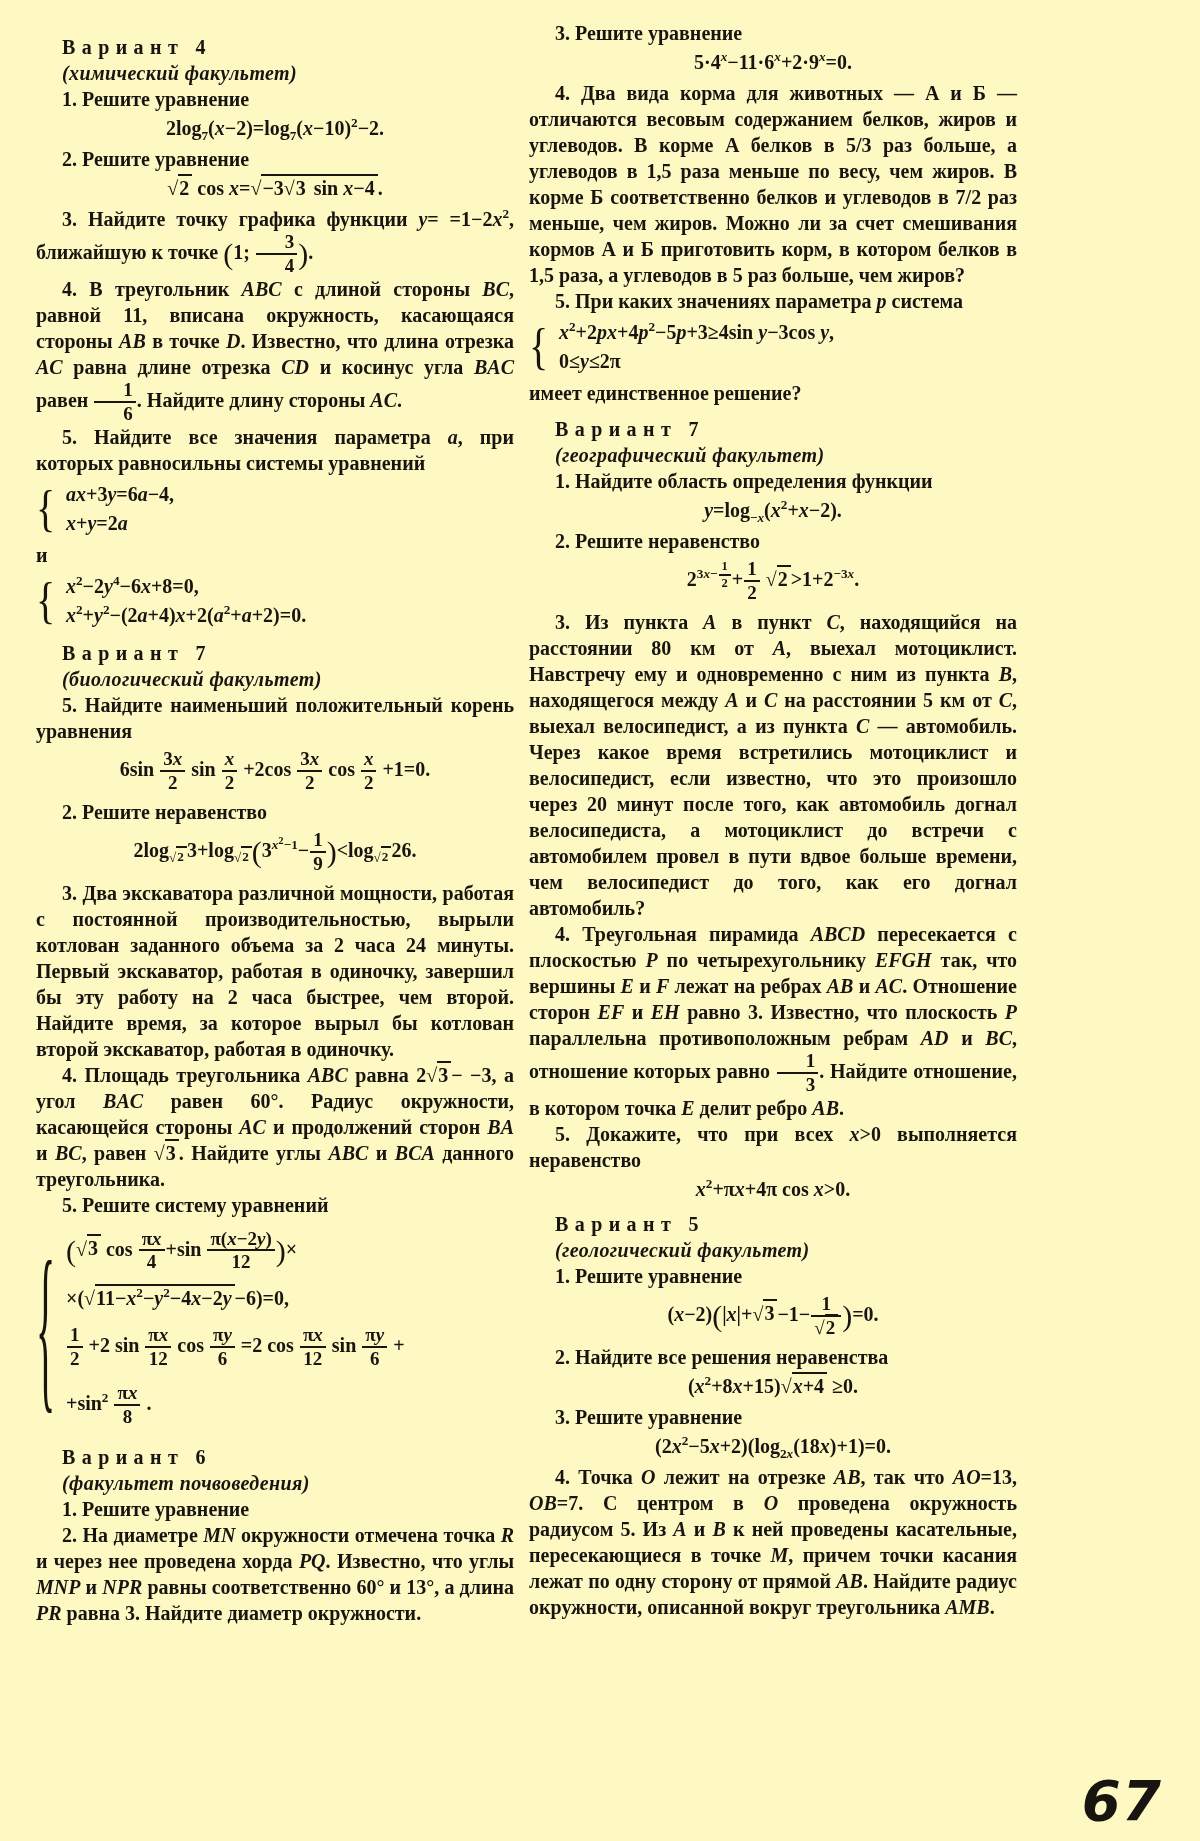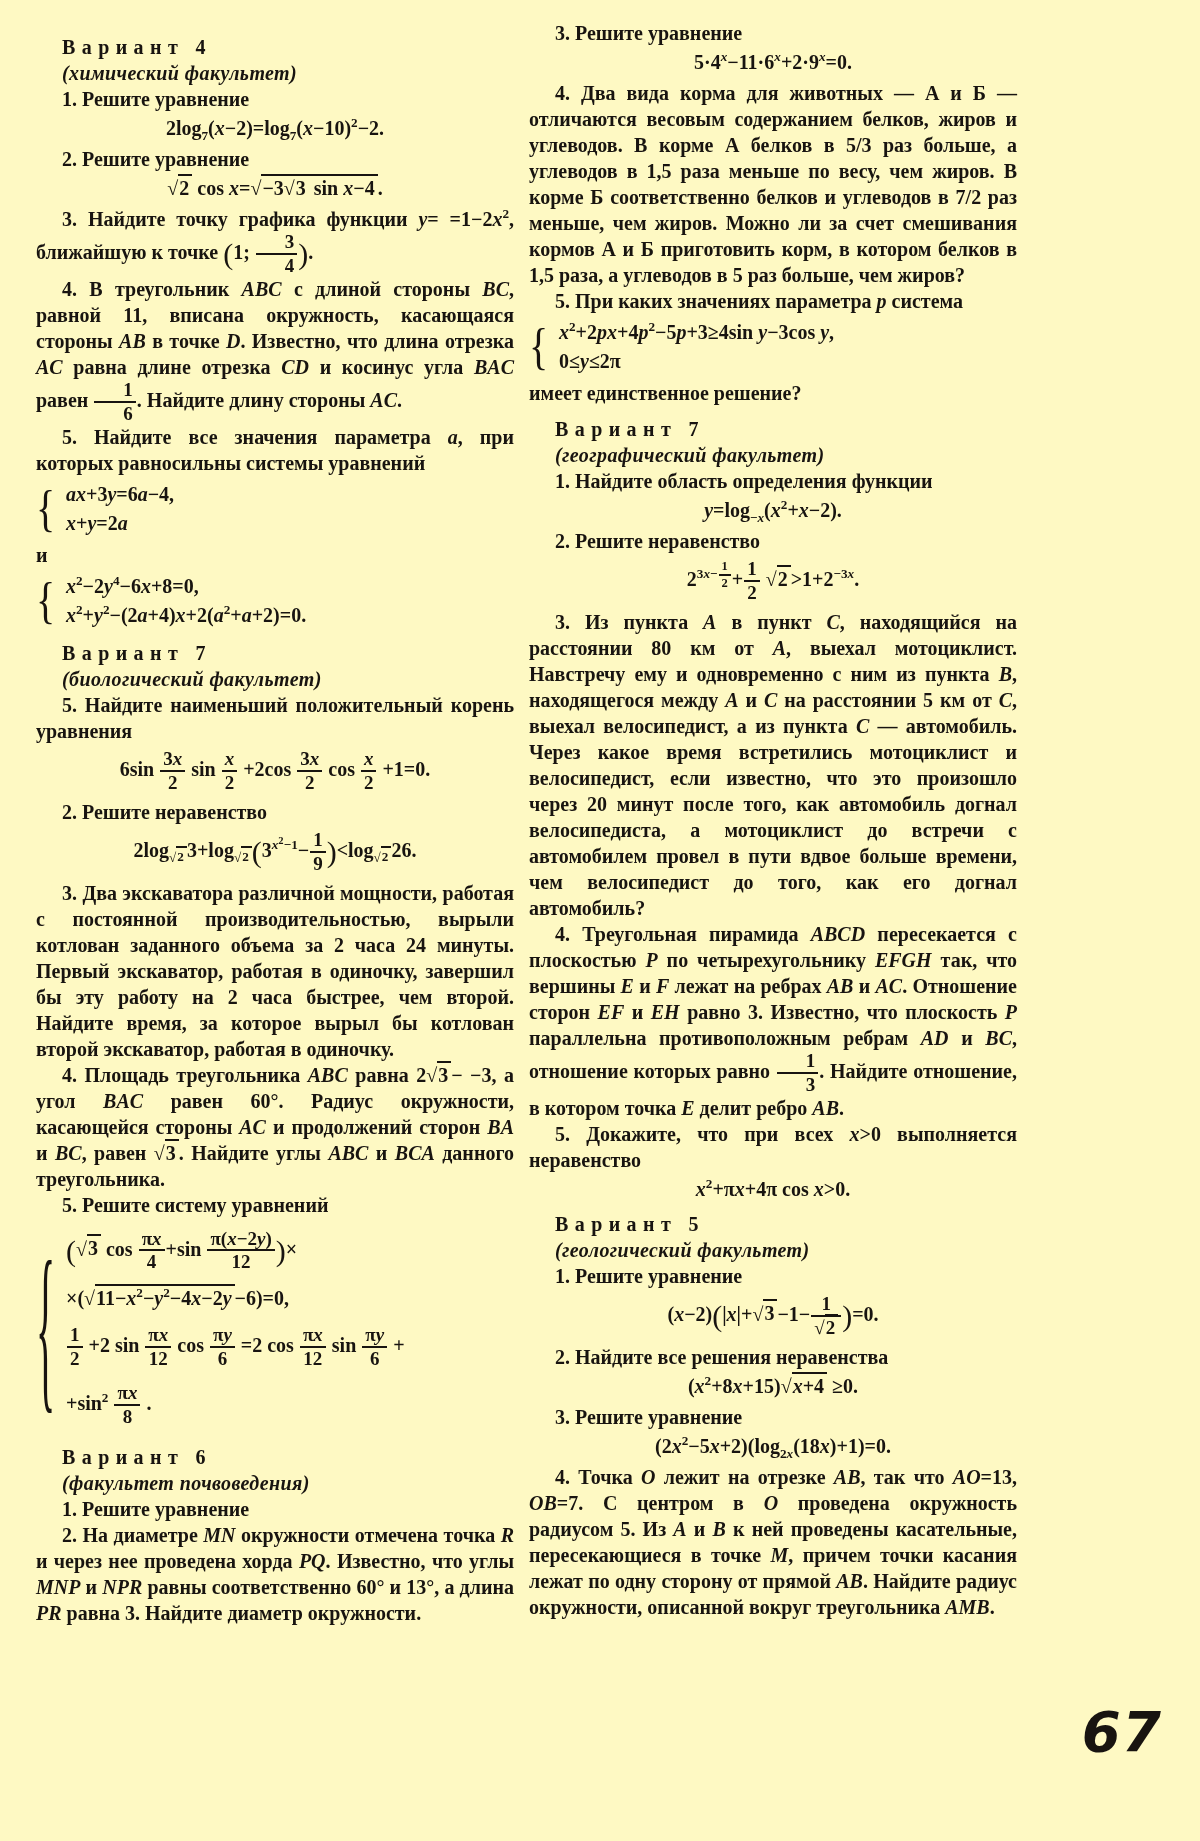--- a/index.html
+++ b/index.html
@@ -69,21 +69,21 @@
     padding:0 1px;
   }
   .fr .nu{display:block;border-bottom:2px solid currentColor;padding:0 3px 1px 3px;}
   .fr .de{display:block;padding:1px 3px 0 3px;}
   .rt{font-weight:normal;letter-spacing:0;}
   .sq{border-top:2px solid currentColor;padding:1px 3px 0 1px;}
   .bp{font-size:1.5em;font-weight:normal;vertical-align:middle;line-height:0;}
 
   .page-number{
     position:absolute;
-    right:38px;top:1704px;
+    right:38px;top:1773px;
     font-family:"DejaVu Sans","Liberation Sans",sans-serif;
     font-style:italic;font-weight:bold;
     font-size:56px;line-height:1;
     letter-spacing:.02em;
   }
 </style>
 </head>
 <body>
 
 <div class="page" style="background: #fef9c3; color: rgb(24, 20, 16);">

